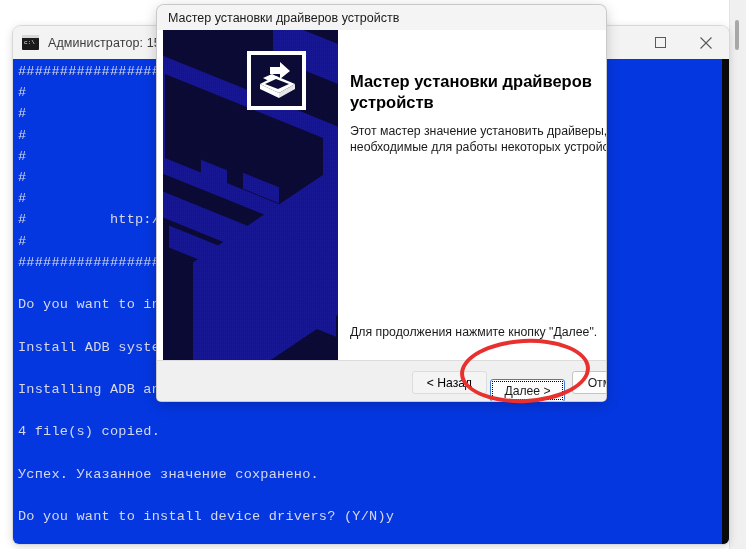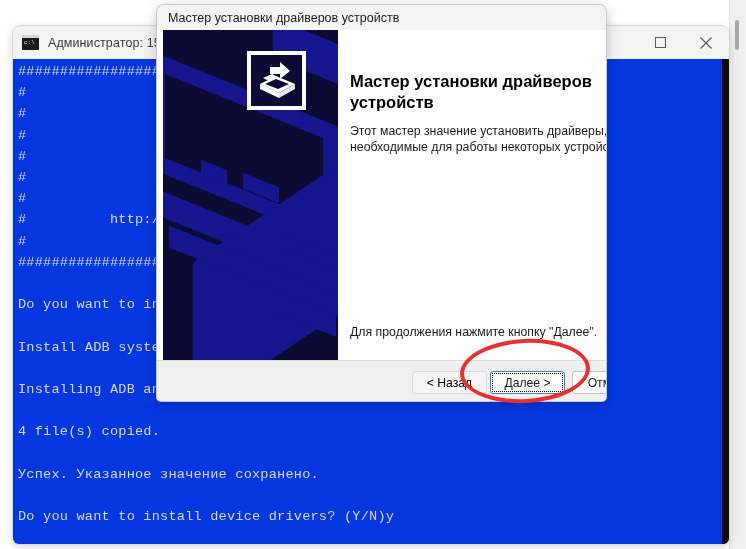--- a/index.html
+++ b/index.html
@@ -288,20 +288,21 @@
     background: #f4f4f4;
     border-color: #dcdcdc;
   }
   #btn-next {
     left: 333px;
     width: 75px;
     border: 1px solid #3b7fd4;
     outline: 1px dotted #000;
     outline-offset: -3px;
     background: #fdfdfd;
+    margin-top: 8px;
   }
   #btn-cancel {
     left: 415px;
     width: 75px;
   }
 
   
   #red-ellipse {
     position: absolute;
     left: 460px; top: 339px;

